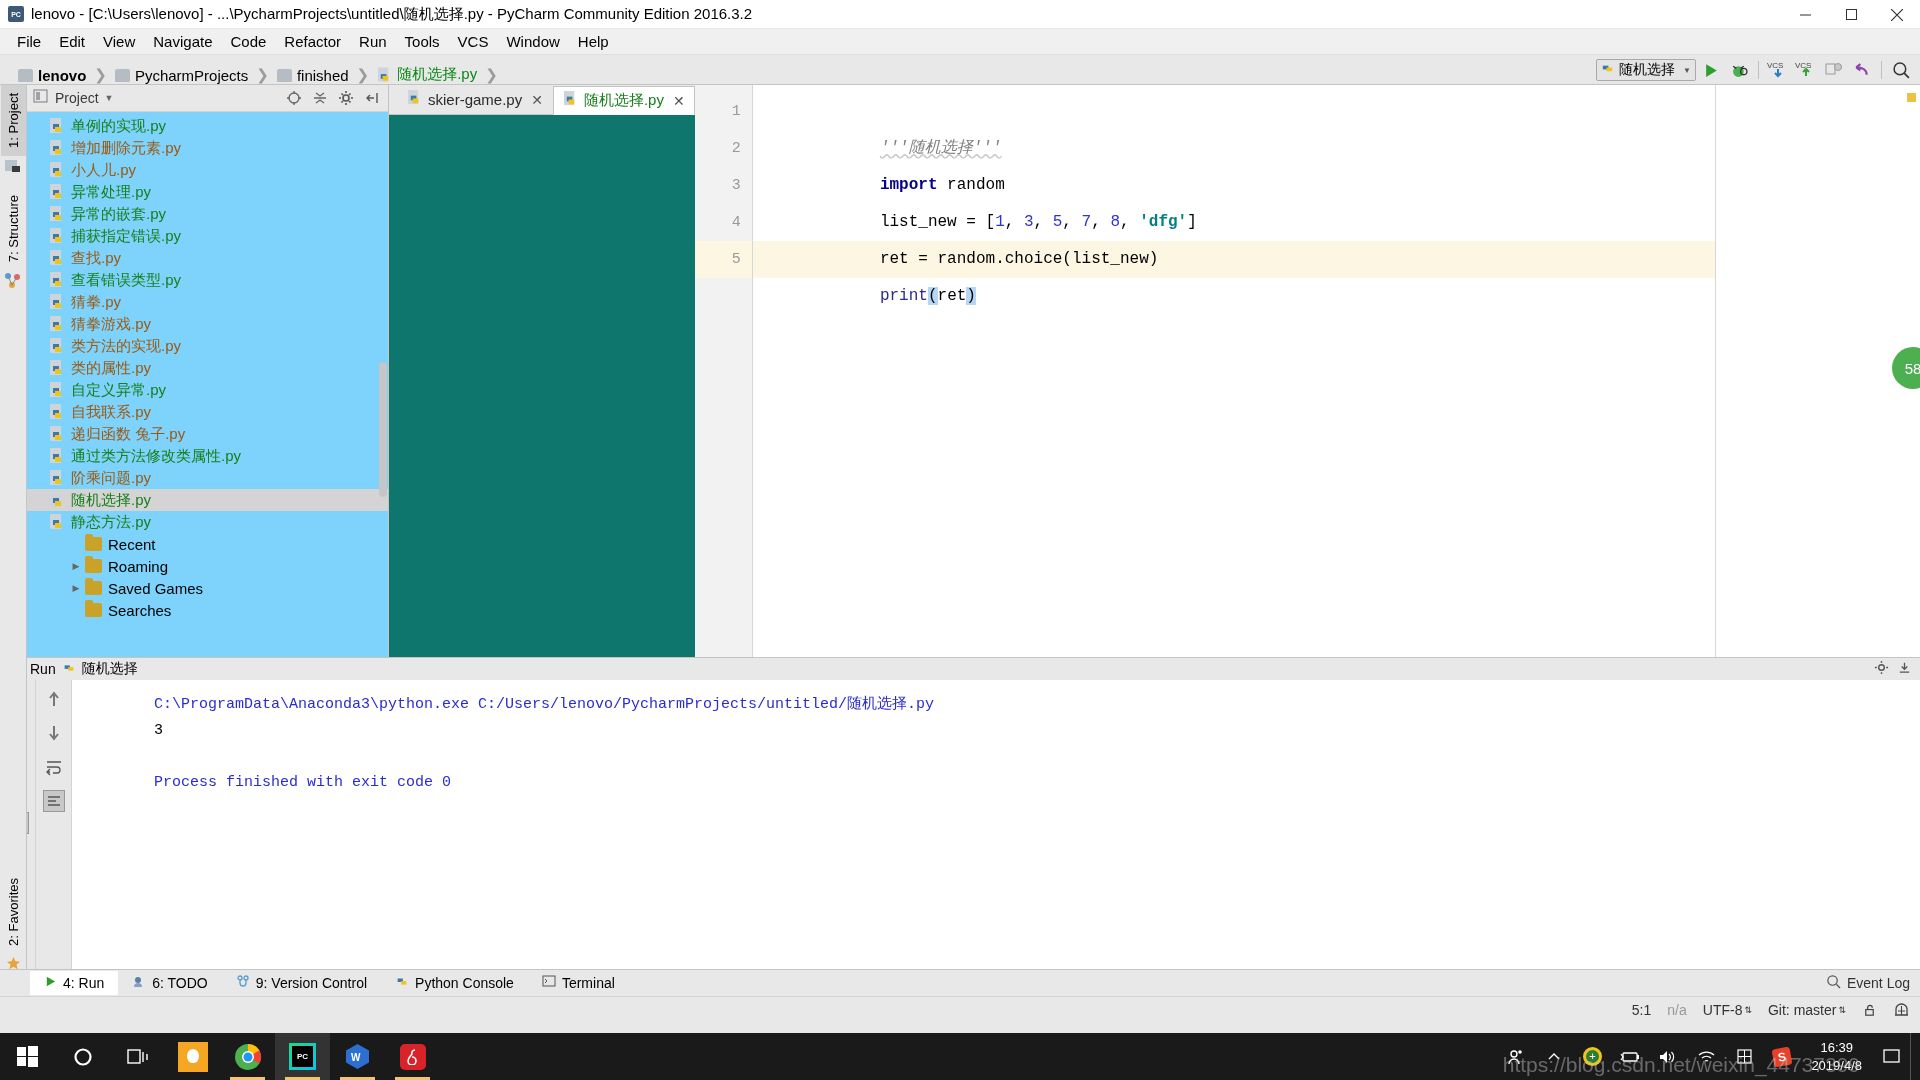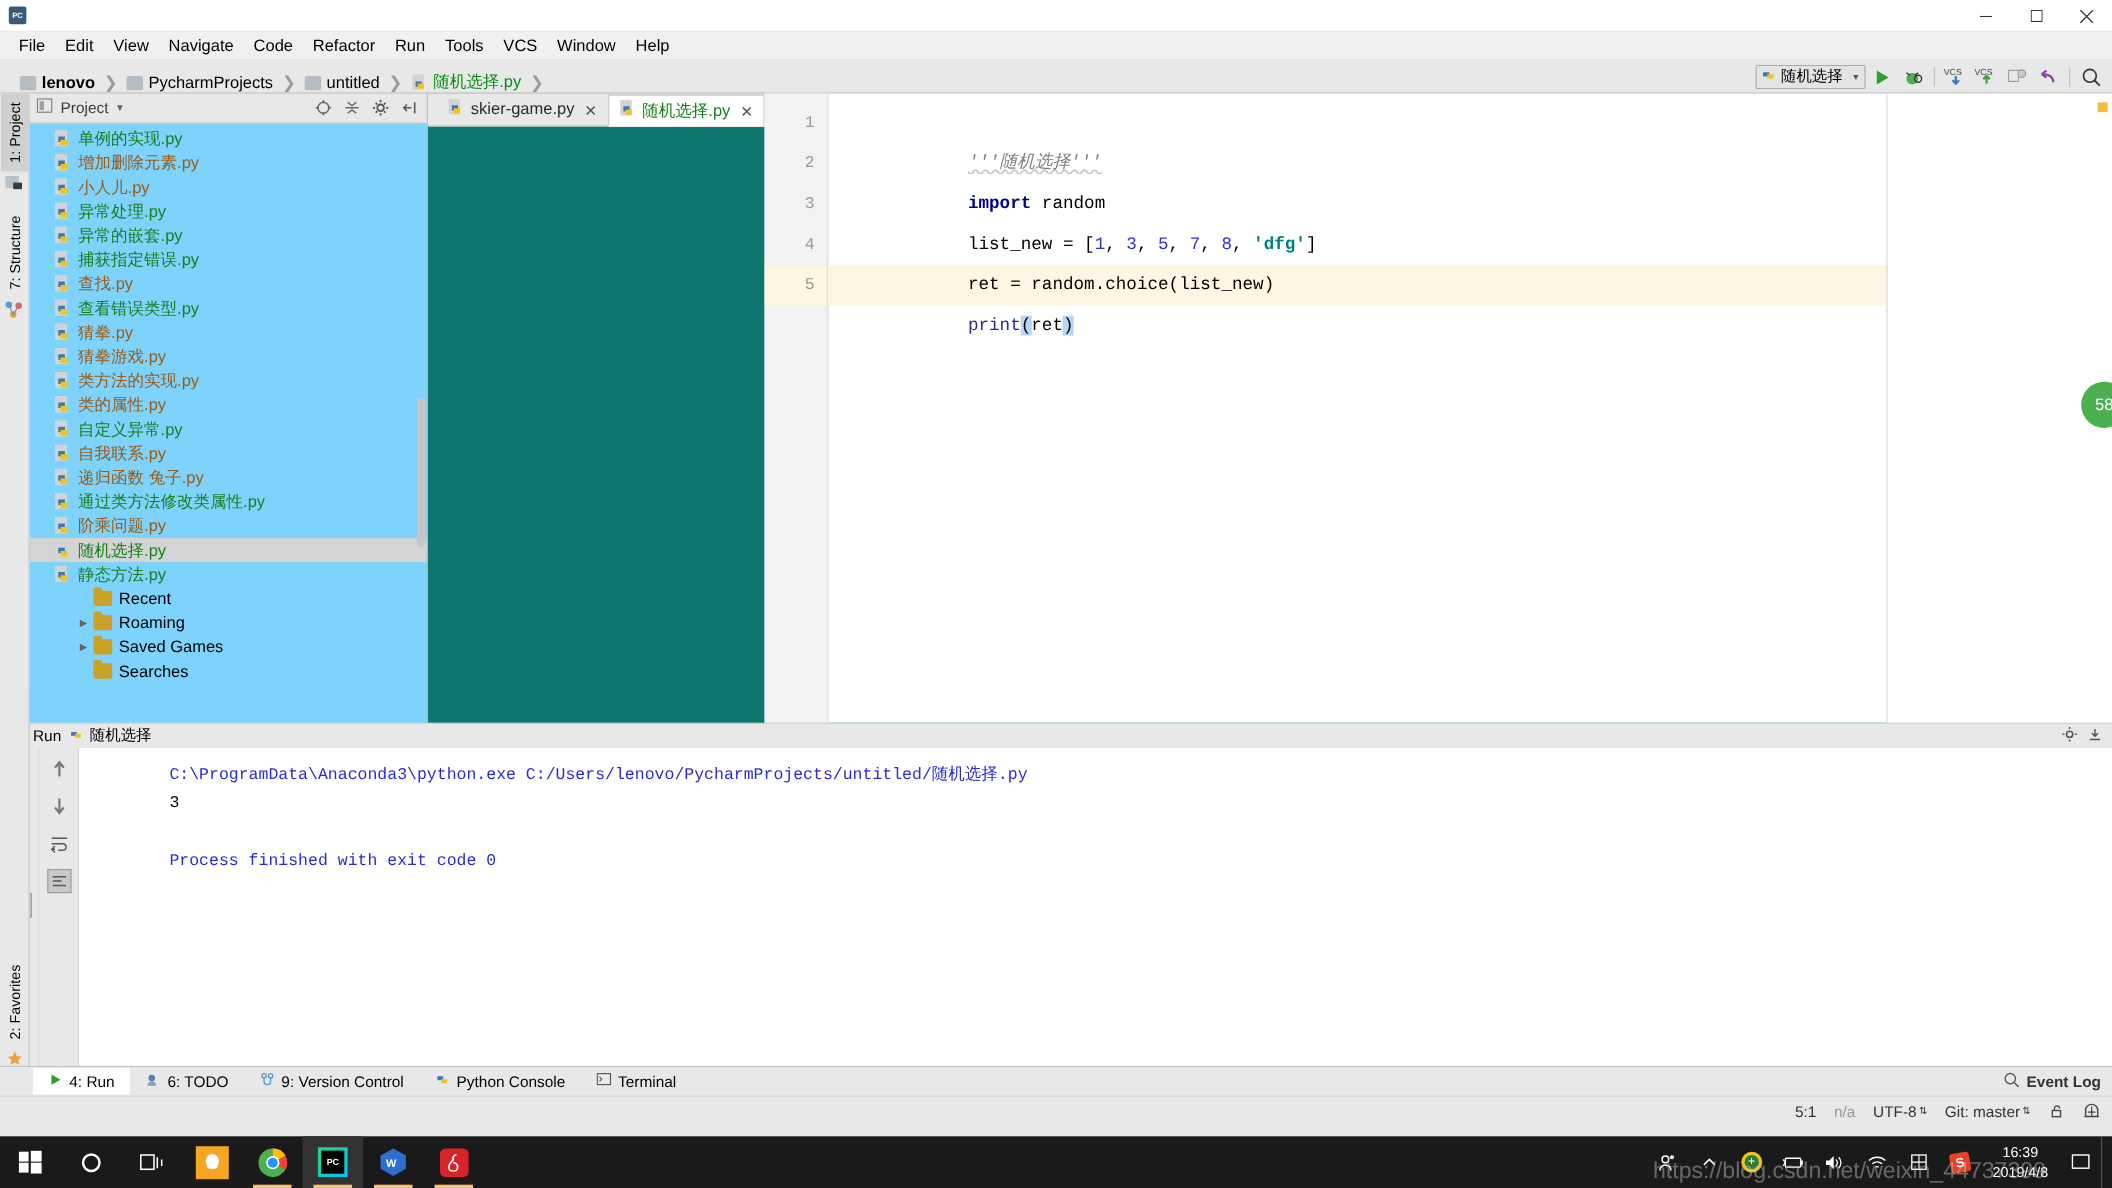--- a/index.html
+++ b/index.html
@@ -130,21 +130,21 @@
   .cl { height:26px; line-height:26px; white-space:pre;}
   .cl.blue { color:#2b2bd0; }
   .cl.black { color:#000; }
 
   
   .twbar { height:27px; background:#e8e8e8; border-top:1px solid #c4c4c4;
            display:flex; align-items:center; padding-left:30px; gap:0; position:relative;}
   .twbtn { display:flex; align-items:center; gap:6px; padding:4px 14px; font-size:14px; color:#000;}
   .twbtn.active { background:#ffffff; }
   .twbar .right { position:absolute; right:10px; display:flex; align-items:center; gap:6px;
-                  font-size:14px; color:#333;font-weight:bold;}
+                  font-size:14px; color:#333;}
 
   
   .statusbar { height:27px; background:#e8e8e8; border-top:1px solid #d4d4d4;
                display:flex; align-items:center; position:relative; font-size:14px; color:#333;}
   .statusbar .right { position:absolute; right:10px; display:flex; align-items:center; gap:16px;text-align:center;}
   .sb-item { display:flex; align-items:center; gap:2px; }
   .sb-dim { color:#999; }
 
   
   .taskbar { position:absolute; left:0; bottom:0; width:1920px; height:47px;
@@ -168,20 +168,21 @@
              align-items:center; justify-content:flex-end; padding-bottom:6px; gap:10px;}
   .vfav { writing-mode:vertical-rl; transform:rotate(180deg); font-size:13px; color:#000;}
 </style>
 </head>
 <body>
 
 <div class="app">
 
   <div class="titlebar">
     <div class="tb-icon"></div>
+    <div class="tb-title">lenovo - [C:\Users\lenovo] - ...\PycharmProjects\untitled\随机选择.py - PyCharm Community Edition 2016.3.2</div>
     <div class="tb-btns">
       <div class="tb-btn">
         <svg width="11" height="11" viewBox="0 0 11 11">
             <path d="M0 6h11" stroke="#333" stroke-width="1"></path>
           </svg>
       </div>
       <div class="tb-btn">
         <svg width="11" height="11" viewBox="0 0 11 11">
             <rect x="0.5" y="0.5" width="10" height="10" fill="none" stroke="#333"></rect>
           </svg>
@@ -214,21 +215,21 @@
       <span>lenovo</span>
     </div>
     <span class="crumb-sep">❯</span>
     <div class="crumb">
       <span class="ficon"></span>
       <span>PycharmProjects</span>
     </div>
     <span class="crumb-sep">❯</span>
     <div class="crumb">
       <span class="ficon"></span>
-      <span>untitled</span>
+      <span>finished</span>
     </div>
     <span class="crumb-sep">❯</span>
     <div class="crumb green">
       <span class="pyicon">
         <svg width="15" height="16" viewBox="0 0 16 16">
             <rect x="1" y="0" width="11" height="15" fill="#cfd4da"></rect>
             <path d="M4 7h6v5H4z" fill="#3c78aa"></path>
             <path d="M6 9h6v5H6z" fill="#f0c419"></path>
           </svg>
       </span>

